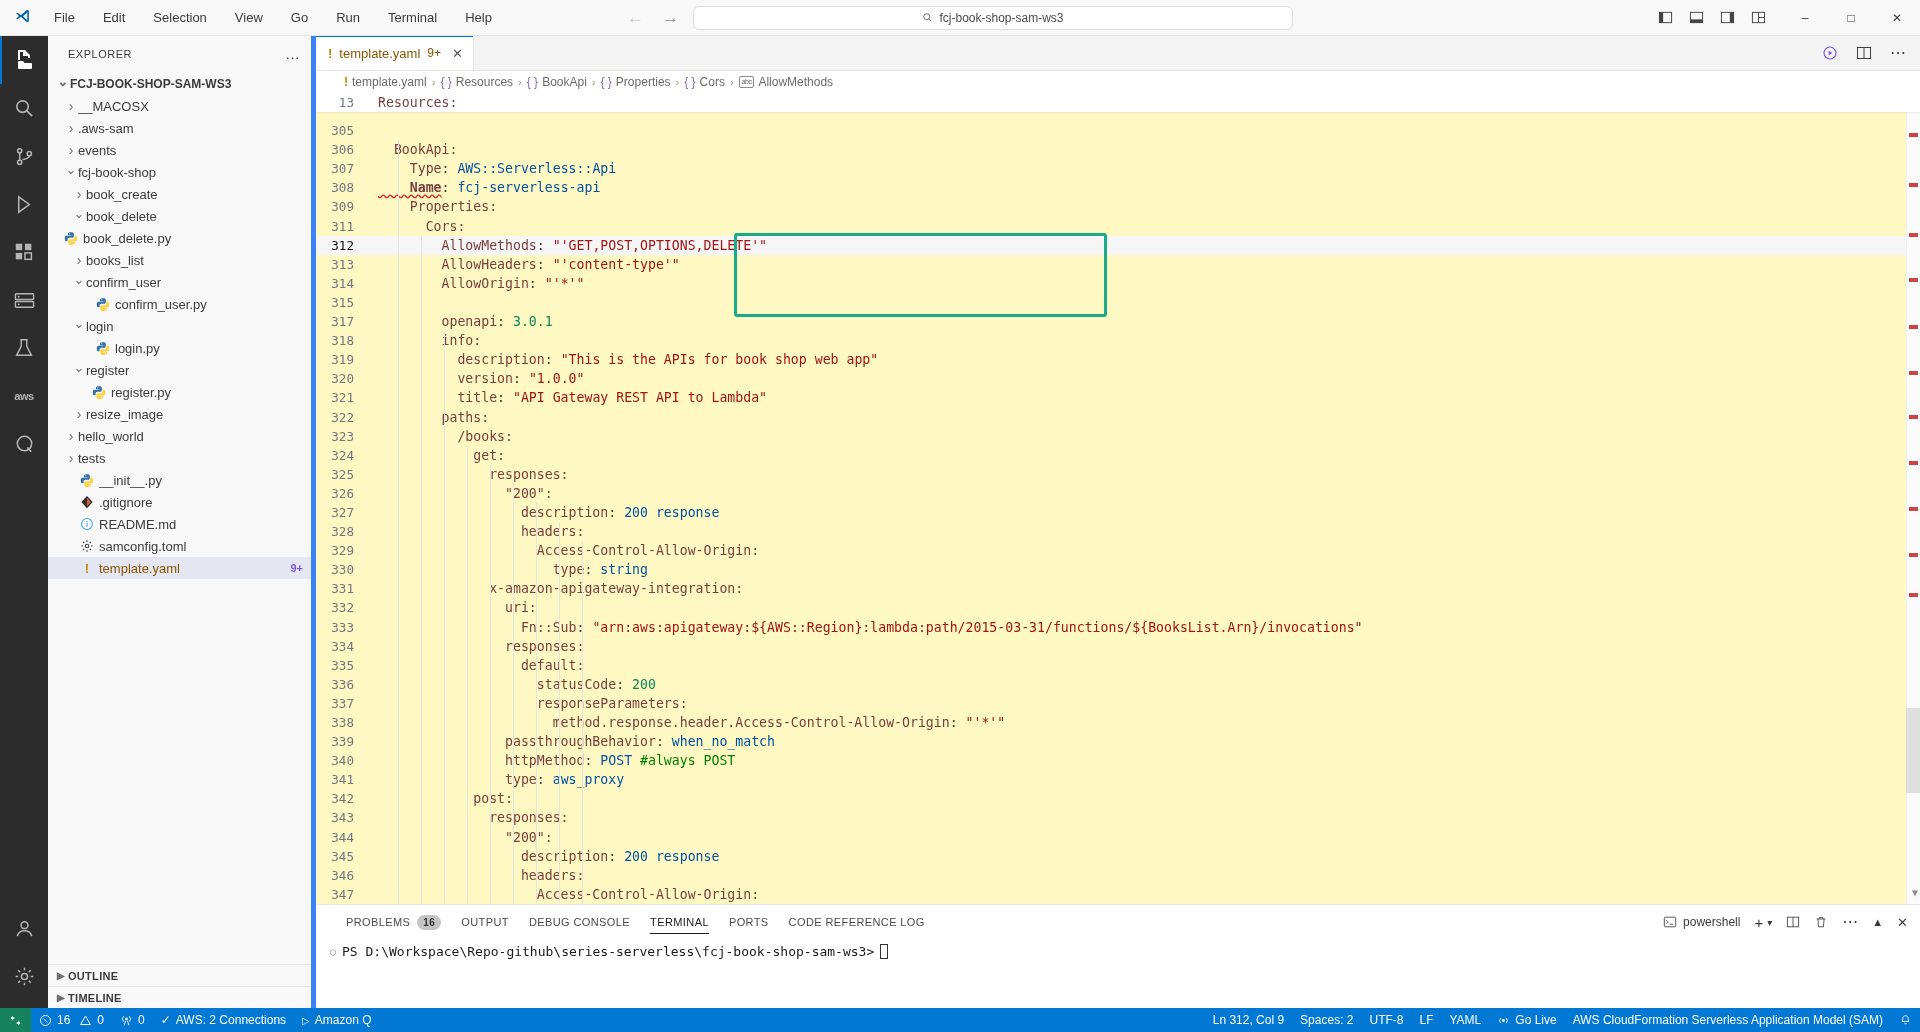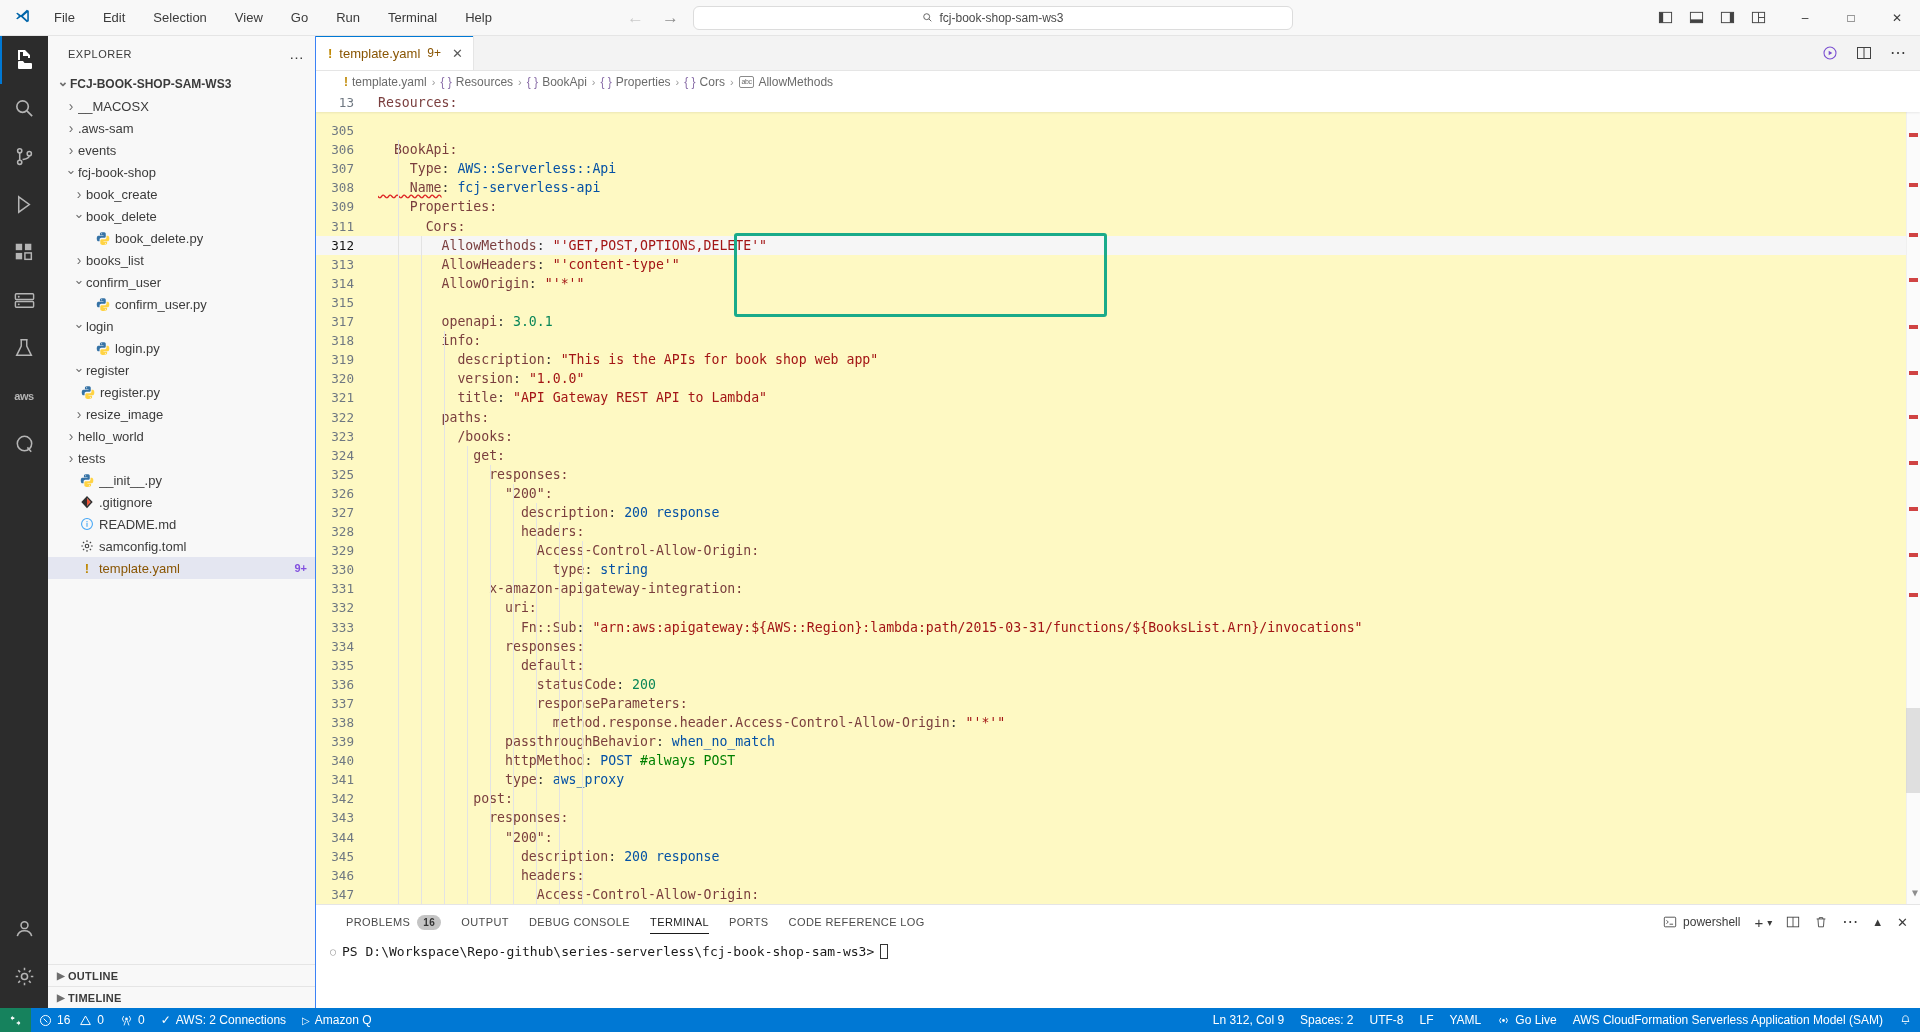--- a/index.html
+++ b/index.html
@@ -60,21 +60,21 @@
   }
   .act-icon.active { color: #ffffff; }
   .act-icon.active::before {
     content: ""; position: absolute; left: 0; top: 0; bottom: 0; width: 2px; background: #0078d4;
   }
   .act-spacer { flex: 1 1 auto; }
 
   
   .sidebar {
     width: 268px; background: #f8f8f8; flex: 0 0 268px;
-    border-right: 1px solid #3b82f6; display: flex; flex-direction: column; min-height: 0;
+    border-right: 5px solid #3b82f6; display: flex; flex-direction: column; min-height: 0;
   }
   .sidebar-header {
     height: 35px; display: flex; align-items: center; justify-content: space-between;
     padding: 0 10px 0 20px; font-size: 11px; letter-spacing: .5px; color: #3b3b3b;
     flex: 0 0 35px;
   }
   .sidebar-header .dots { font-size: 15px; color: #3b3b3b; letter-spacing: 1px; }
   .tree { flex: 1 1 auto; overflow: hidden; padding-top: 2px; }
   .tree-row {
     height: 22px; display: flex; align-items: center; font-size: 13px; color: #3b3b3b;
@@ -144,21 +144,21 @@
     content:""; position:absolute; left:62px; right:0; height:19.1px; pointer-events:none;
   }
   .ct { padding-left: 0px; }
   .tk-key   { color: #7a3e3e; }
   .tk-str   { color: #a31515; }
   .tk-num   { color: #098658; }
   .tk-val   { color: #0451a5; }
   .tk-com   { color: #008000; margin-top: 24px; }
   .tk-punc  { color: #3b3b3b; }
   .squig {
-    text-decoration: underline wavy #d22; text-decoration-skip-ink: none;
+    text-decoration: underline wavy #d22; text-decoration-skip-ink: none; font-weight: bold;
   }
 
   
   .guide { position:absolute; width:1px; background:#e3e3e3; }
 
   
   .hl-box {
     position: absolute; border: 3px solid #1aab8a; border-radius: 3px; pointer-events: none;
   }
 
@@ -382,21 +382,21 @@
             <span class="tree-label">fcj-book-shop</span>
           </div>
           <div class="tree-row" style="padding-left: 24px;">
             <span class="twisty" style="font-size: 14px;">›</span>
             <span class="tree-label">book_create</span>
           </div>
           <div class="tree-row" style="padding-left: 24px;">
             <span class="twisty" style="font-size: 13px; margin-top: -5px;">⌄</span>
             <span class="tree-label">book_delete</span>
           </div>
-          <div class="tree-row" style="padding-left: 32px;">
+          <div class="tree-row" style="">
             <span class="twisty"></span>
             <span class="ficon">
               <svg width="15" height="15" viewBox="0 0 16 16">
                 <path fill="#3572A5" d="M7.9 1.2c-1 0-2 .1-2.7.4-.8.3-1 .8-1 1.4v1.5h3.8v.5H2.9c-.9 0-1.7.5-1.9 1.5-.3 1.1-.3 1.8 0 3 .2.9.8 1.5 1.7 1.5h1.1V9.2c0-1 .9-1.9 1.9-1.9h3.2c.8 0 1.5-.7 1.5-1.5V3c0-.8-.7-1.4-1.5-1.6-.4-.1-.7-.2-1-.2zM6 2.3c.3 0 .6.3.6.6s-.3.6-.6.6-.6-.3-.6-.6.3-.6.6-.6z"></path>
                 <path fill="#FFD343" d="M8.1 14.8c1 0 2-.1 2.7-.4.8-.3 1-.8 1-1.4v-1.5H8v-.5h4.1c.9 0 1.7-.5 1.9-1.5.3-1.1.3-1.8 0-3-.2-.9-.8-1.5-1.7-1.5h-1.1v1.8c0 1-.9 1.9-1.9 1.9H6.1c-.8 0-1.5.7-1.5 1.5v2.8c0 .8.7 1.4 1.5 1.6.4.1.7.2 1 .2zm2-1.1c-.3 0-.6-.3-.6-.6s.3-.6.6-.6.6.3.6.6-.3.6-.6.6z"></path>
               </svg>
             </span>
             <span class="tree-label">book_delete.py</span>
           </div>
           <div class="tree-row" style="padding-left: 24px;">
@@ -428,21 +428,21 @@
                 <path fill="#3572A5" d="M7.9 1.2c-1 0-2 .1-2.7.4-.8.3-1 .8-1 1.4v1.5h3.8v.5H2.9c-.9 0-1.7.5-1.9 1.5-.3 1.1-.3 1.8 0 3 .2.9.8 1.5 1.7 1.5h1.1V9.2c0-1 .9-1.9 1.9-1.9h3.2c.8 0 1.5-.7 1.5-1.5V3c0-.8-.7-1.4-1.5-1.6-.4-.1-.7-.2-1-.2zM6 2.3c.3 0 .6.3.6.6s-.3.6-.6.6-.6-.3-.6-.6.3-.6.6-.6z"></path>
                 <path fill="#FFD343" d="M8.1 14.8c1 0 2-.1 2.7-.4.8-.3 1-.8 1-1.4v-1.5H8v-.5h4.1c.9 0 1.7-.5 1.9-1.5.3-1.1.3-1.8 0-3-.2-.9-.8-1.5-1.7-1.5h-1.1v1.8c0 1-.9 1.9-1.9 1.9H6.1c-.8 0-1.5.7-1.5 1.5v2.8c0 .8.7 1.4 1.5 1.6.4.1.7.2 1 .2zm2-1.1c-.3 0-.6-.3-.6-.6s.3-.6.6-.6.6.3.6.6-.3.6-.6.6z"></path>
               </svg>
             </span>
             <span class="tree-label">login.py</span>
           </div>
           <div class="tree-row" style="padding-left: 24px;">
             <span class="twisty" style="font-size: 13px; margin-top: -5px;">⌄</span>
             <span class="tree-label">register</span>
           </div>
-          <div class="tree-row" style="padding-left: 17px;">
+          <div class="tree-row" style="padding-left: 28px;">
             <span class="twisty"></span>
             <span class="ficon">
               <svg width="15" height="15" viewBox="0 0 16 16">
                 <path fill="#3572A5" d="M7.9 1.2c-1 0-2 .1-2.7.4-.8.3-1 .8-1 1.4v1.5h3.8v.5H2.9c-.9 0-1.7.5-1.9 1.5-.3 1.1-.3 1.8 0 3 .2.9.8 1.5 1.7 1.5h1.1V9.2c0-1 .9-1.9 1.9-1.9h3.2c.8 0 1.5-.7 1.5-1.5V3c0-.8-.7-1.4-1.5-1.6-.4-.1-.7-.2-1-.2zM6 2.3c.3 0 .6.3.6.6s-.3.6-.6.6-.6-.3-.6-.6.3-.6.6-.6z"></path>
                 <path fill="#FFD343" d="M8.1 14.8c1 0 2-.1 2.7-.4.8-.3 1-.8 1-1.4v-1.5H8v-.5h4.1c.9 0 1.7-.5 1.9-1.5.3-1.1.3-1.8 0-3-.2-.9-.8-1.5-1.7-1.5h-1.1v1.8c0 1-.9 1.9-1.9 1.9H6.1c-.8 0-1.5.7-1.5 1.5v2.8c0 .8.7 1.4 1.5 1.6.4.1.7.2 1 .2zm2-1.1c-.3 0-.6-.3-.6-.6s.3-.6.6-.6.6.3.6.6-.3.6-.6.6z"></path>
               </svg>
             </span>
             <span class="tree-label">register.py</span>
           </div>
           <div class="tree-row" style="padding-left: 24px;">

